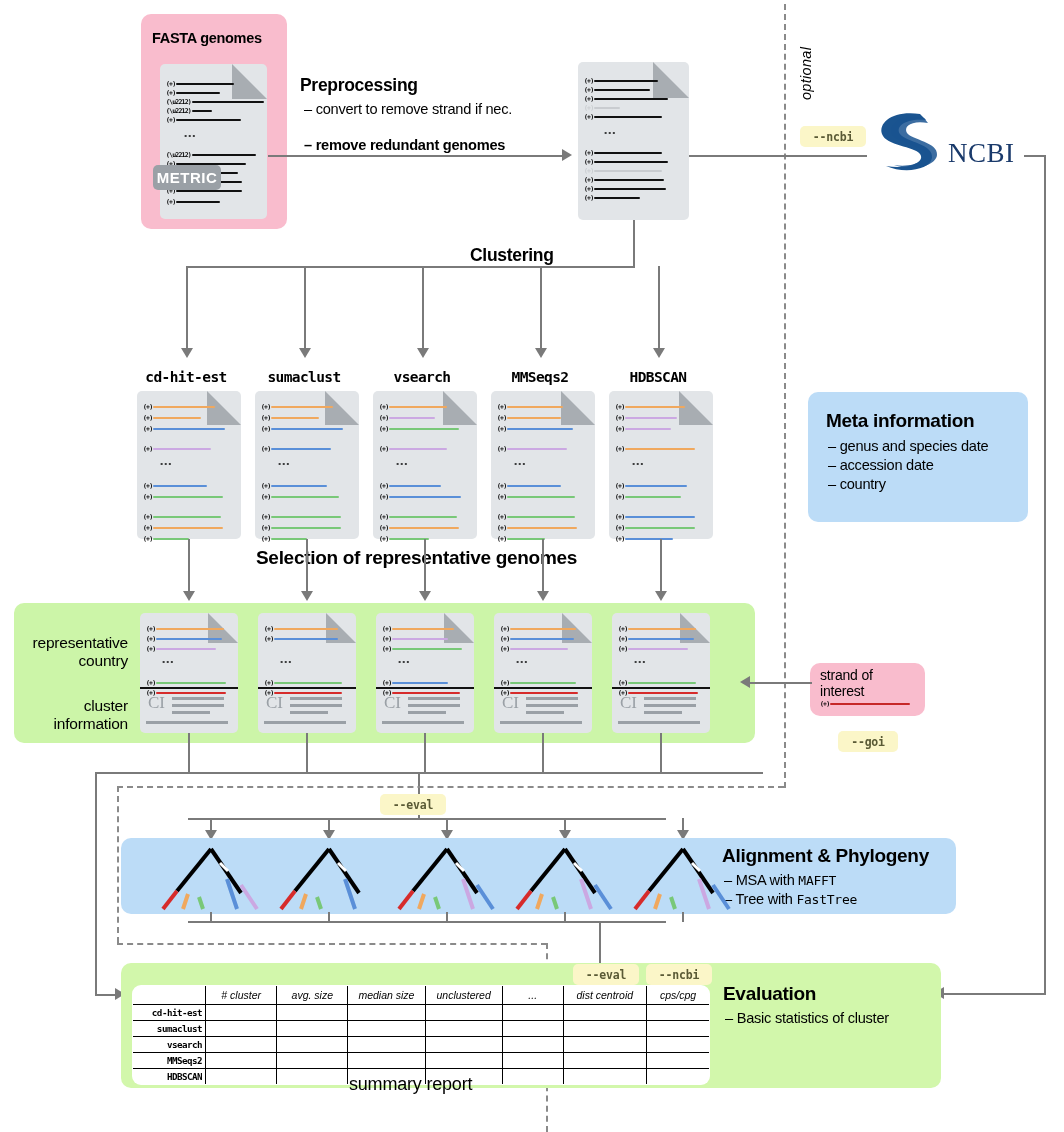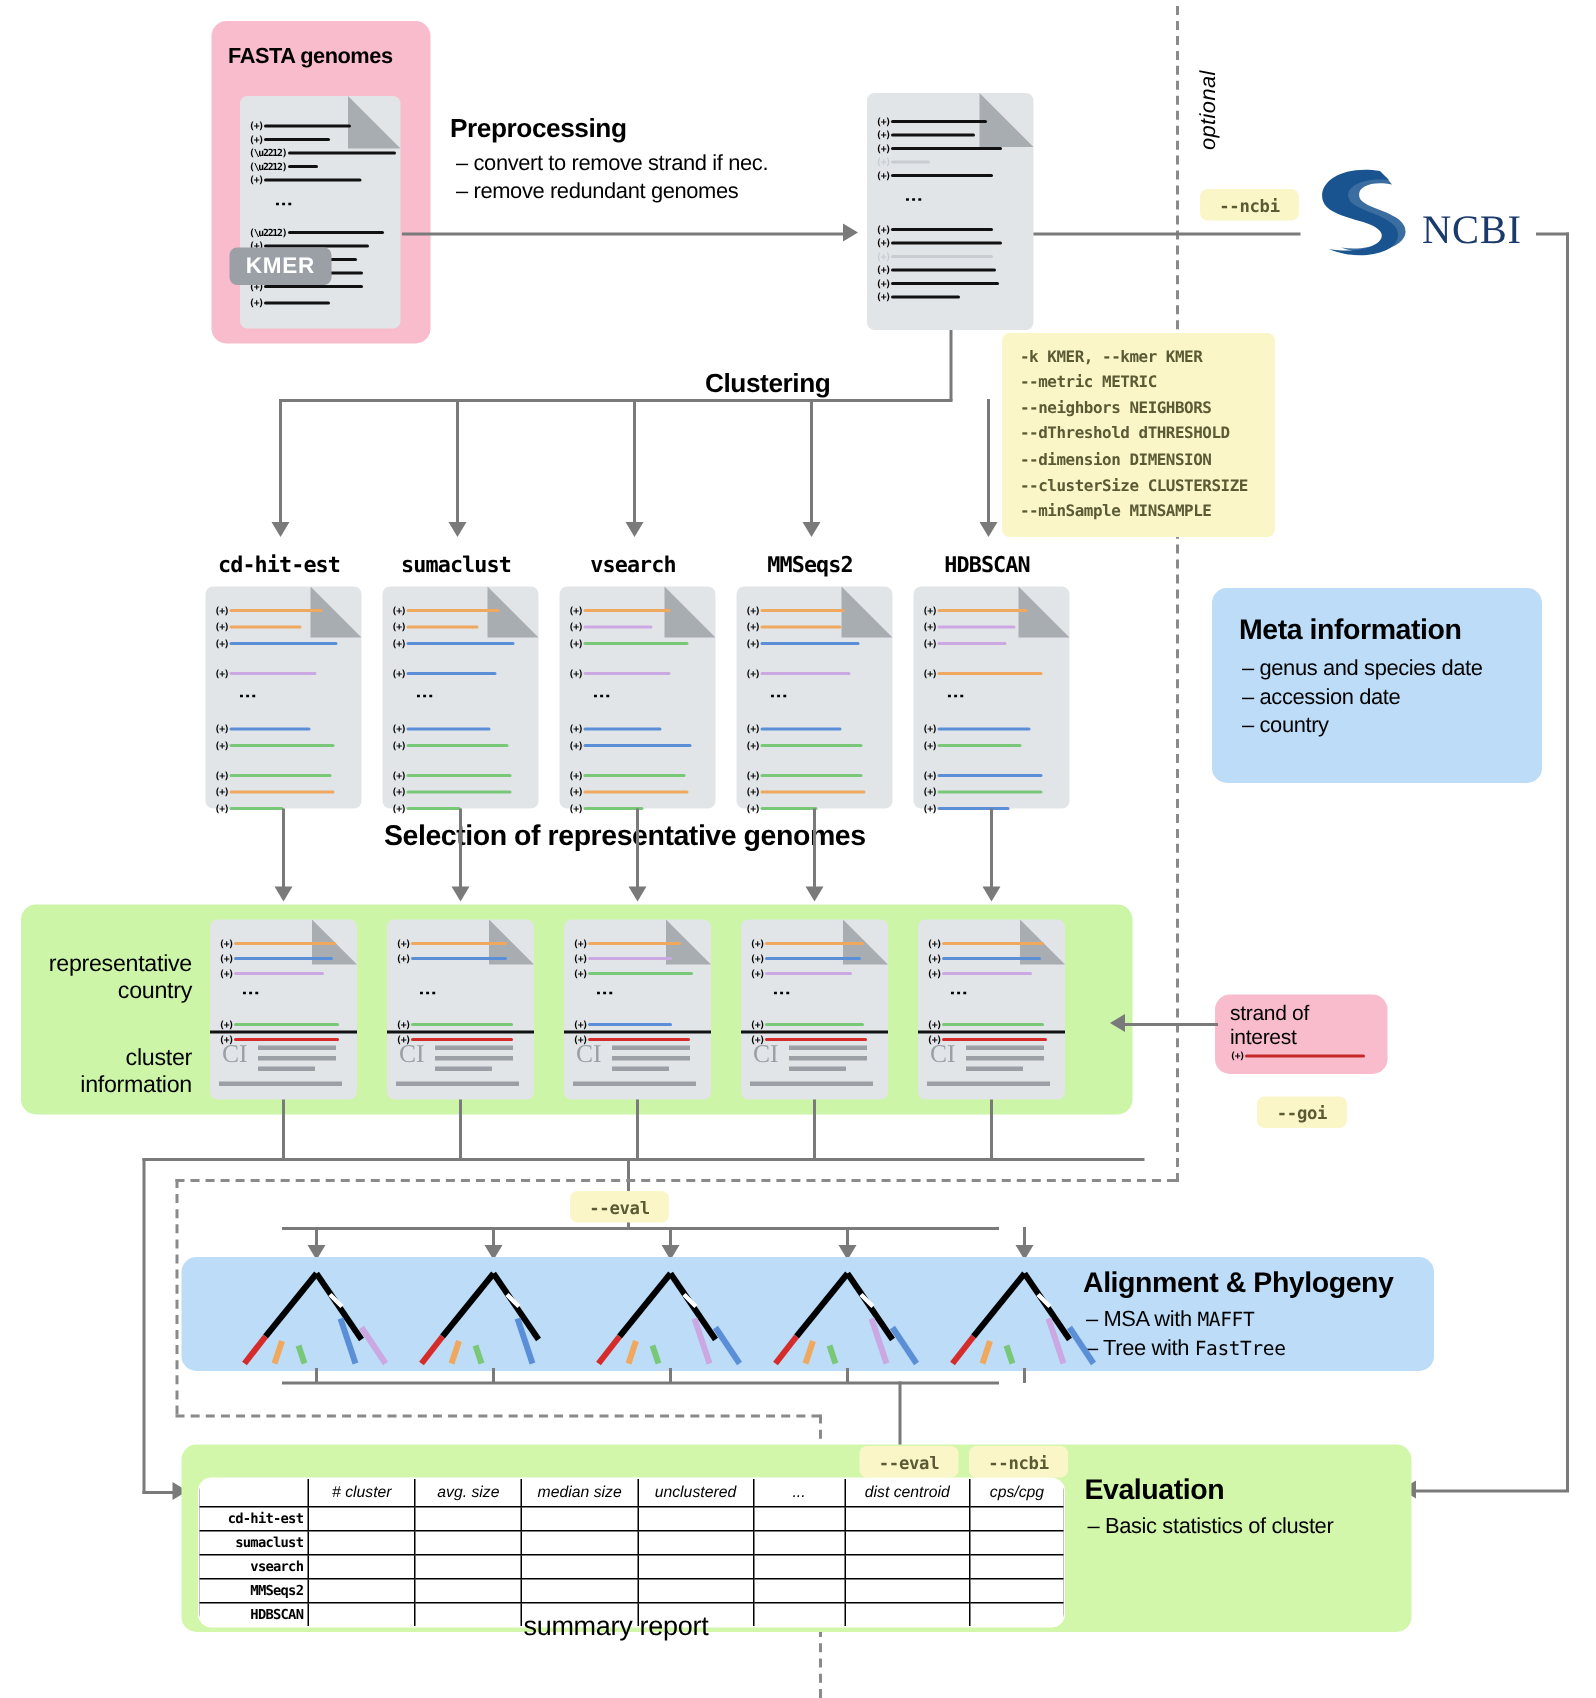--- a/index.html
+++ b/index.html
@@ -144,26 +144,26 @@
     <div class="row" style="left:6px; top:123px;">
         <span class="pm">(+)</span>
         <span class="ln" style="width:66px;background:#111;"></span>
       </div>
     <div class="row" style="left:6px; top:134px;">
         <span class="pm">(+)</span>
         <span class="ln" style="width:44px;background:#111;"></span>
       </div>
     <div class="abs" style="left:-7px; top:101px; width:68px; height:25px; background:#9aa0a6; border-radius:5px;
                 color:#fff; font-weight:bold; font-size:15px; display:flex; align-items:center;
-                justify-content:center; letter-spacing:0.5px;">KMER</div>
+                justify-content:center; letter-spacing:0.5px;">METRIC</div>
   </div>
 
   <div class="abs h-bold" style="left:300px; top:75px;">Preprocessing</div>
   <div class="abs bullets" style="left:304px; top:100px;">– convert to remove strand if nec.</div>
-  <div class="abs bullets" style="left:304px; top:119px;">– remove redundant genomes</div>
+  <div class="abs bullets" style="left:304px; top:136px;font-weight:bold;">– remove redundant genomes</div>
 
   <div class="hline" style="left:268px; top:155px; width:296px;"></div>
   <div class="arw-r" style="left:562px; top:149px;"></div>
 
   <div class="doc" style="left:578px; top:62px; width:111px; height:158px;">
     <svg width="111" height="158" style="position:absolute;left:0;top:0;">
       <path d="M75 0 L111 36 L75 36 Z" fill="#a8adb2"></path>
     </svg>
     <div class="row" style="left:6px; top:15px;">
         <span class="pm">(+)</span>
@@ -225,29 +225,20 @@
   </svg>
   <div class="abs" style="left:948px; top:138px; font-family:'Liberation Serif', serif; font-size:27px; color:#1a3a6b; letter-spacing:0.5px;">NCBI</div>
 
   <div class="hline" style="left:1024px; top:155px; width:22px;"></div>
   <div class="vline" style="left:1044px; top:155px; height:839px;"></div>
   <div class="hline" style="left:944px; top:993px; width:102px;"></div>
   <div class="arw-l" style="left:934px; top:987px;"></div>
 
   <div class="abs h-bold" style="left:470px; top:221px;margin-top:24px;">Clustering</div>
 
-  <div class="paramblock abs" style="left:668px; top:222px; width:182px;">
-    <div>-k KMER, --kmer KMER</div>
-    <div>--metric METRIC</div>
-    <div>--neighbors NEIGHBORS</div>
-    <div>--dThreshold dTHRESHOLD</div>
-    <div>--dimension DIMENSION</div>
-    <div>--clusterSize CLUSTERSIZE</div>
-    <div>--minSample MINSAMPLE</div>
-  </div>
 
   <div class="vline" style="left:633px; top:220px; height:47px;"></div>
   <div class="hline" style="left:186px; top:266px; width:449px;"></div>
   <div class="vline" style="left:186px; top:266px; height:84px;"></div>
   <div class="arw-d" style="left:181px; top:348px;"></div>
   <div class="vline" style="left:304px; top:266px; height:84px;"></div>
   <div class="arw-d" style="left:299px; top:348px;"></div>
   <div class="vline" style="left:422px; top:266px; height:84px;"></div>
   <div class="arw-d" style="left:417px; top:348px;"></div>
   <div class="vline" style="left:540px; top:266px; height:84px;"></div>

